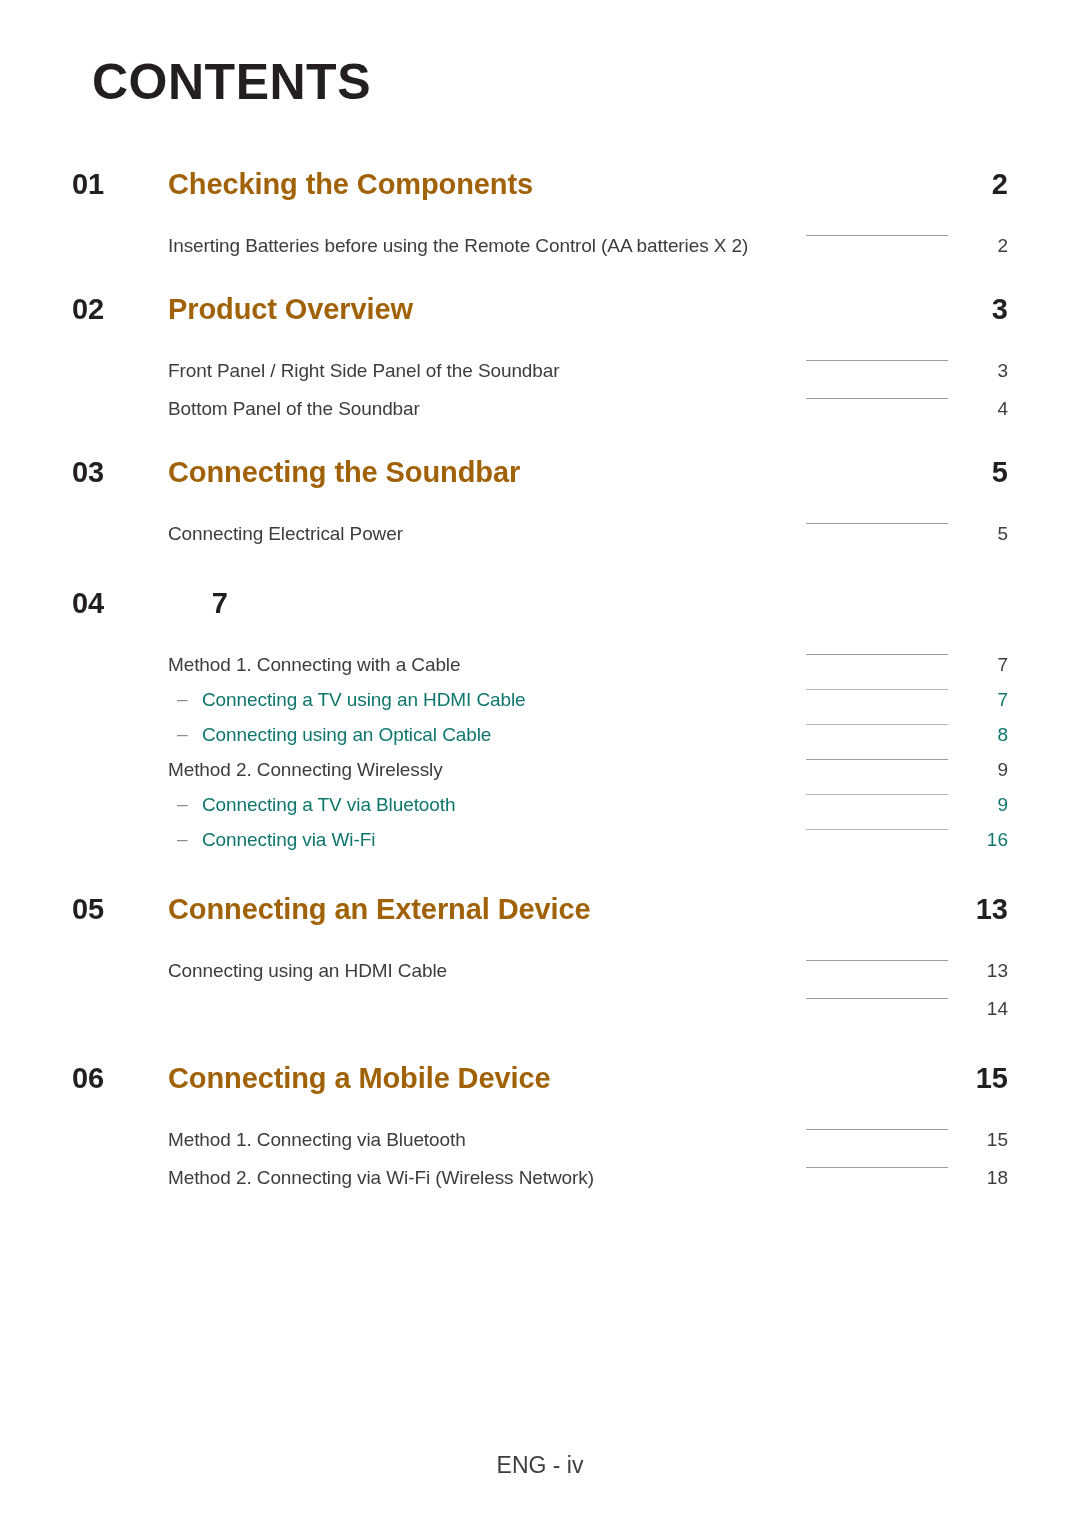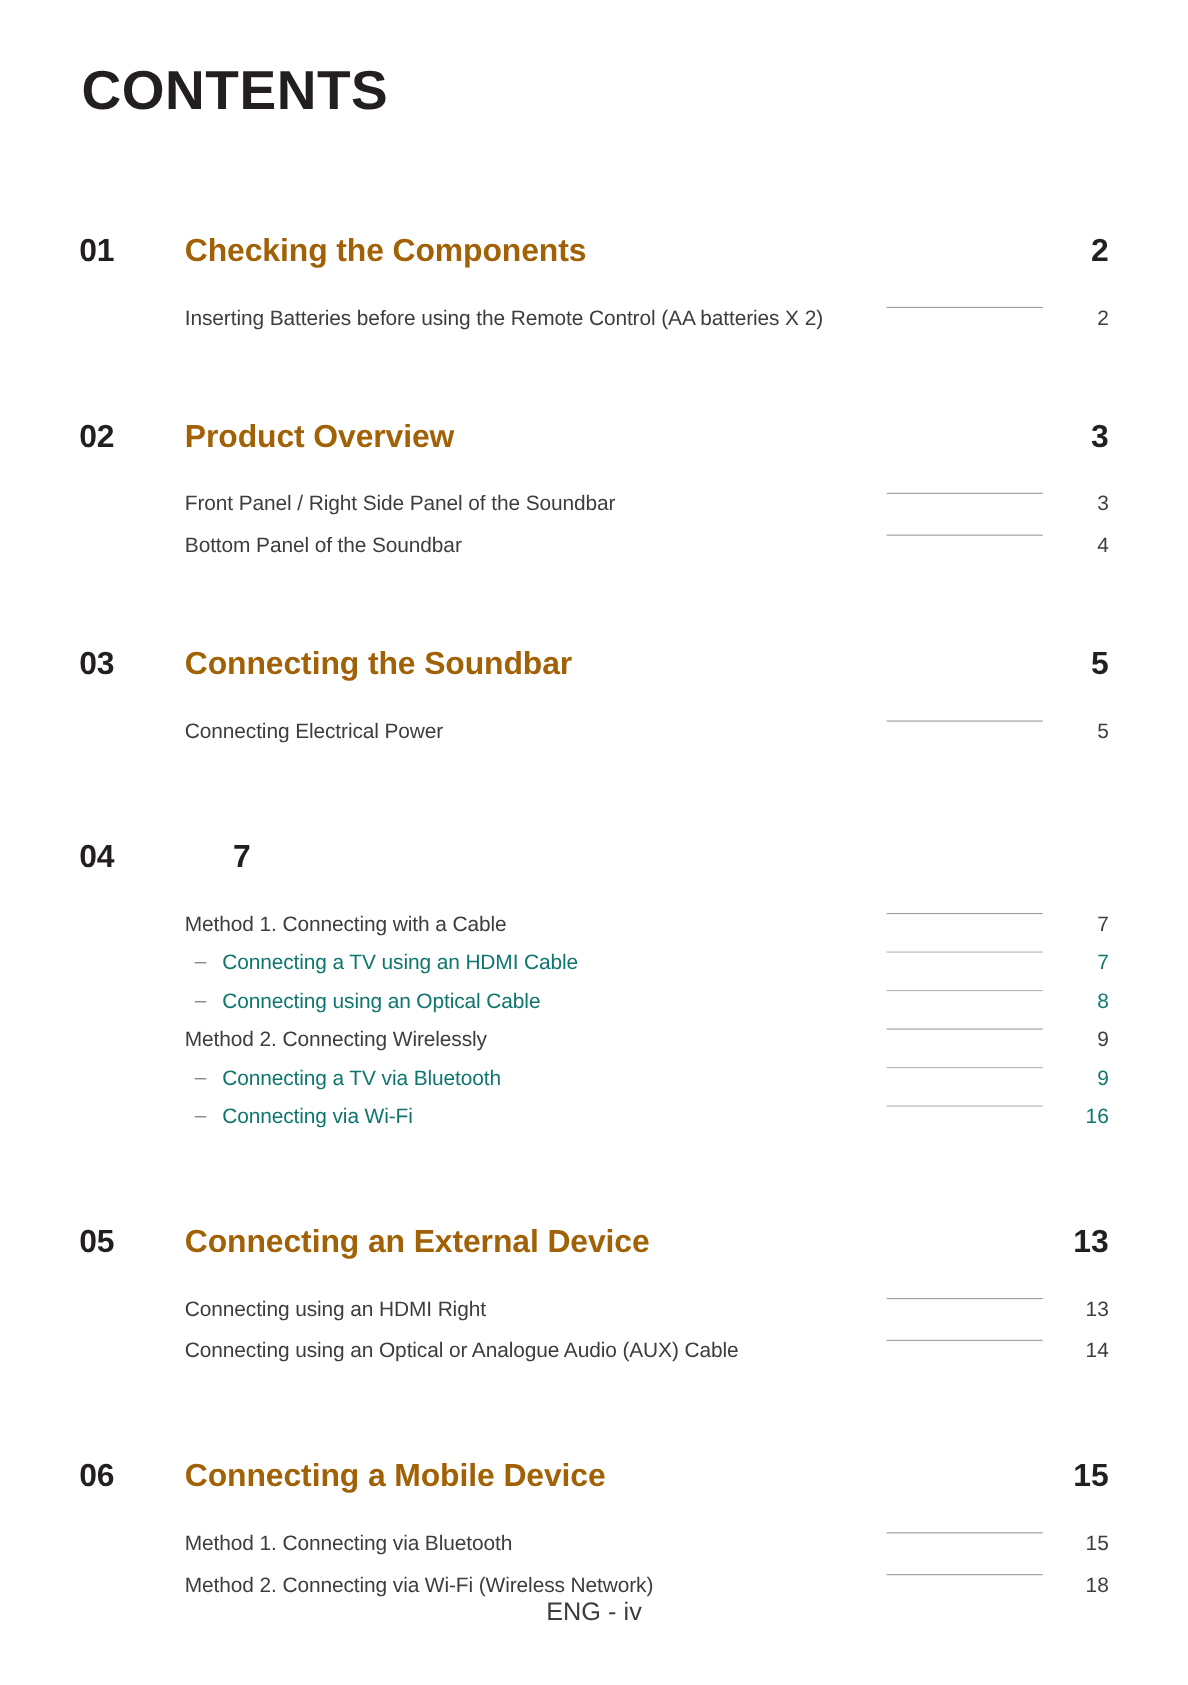--- a/index.html
+++ b/index.html
@@ -12,21 +12,21 @@
     width: 1080px;
     height: 1532px;
     background: #ffffff;
     font-family: "Liberation Sans", sans-serif;
     overflow: hidden;
   }
 
   
   .toc-title {
     position: absolute;
-    left: 74px;
+    left: 92px;
     top: 57px;
     font-size: 50px;
     font-weight: bold;
     letter-spacing: 0.5px;
     color: #231f20;
     line-height: 1;
   }
 
   
   .toc-body {
@@ -34,21 +34,20 @@
     left: 72px;
     top: 168px;
     width: 936px;
   }
 
   
   .chapter {
     display: flex;
     align-items: center;
     width: 100%;
-    margin-top: 44px;
   }
   .chapter-num {
     width: 96px;
     flex: 0 0 96px;
     font-size: 29px;
     font-weight: bold;
     color: #231f20;
     letter-spacing: -0.2px;
   }
   .chapter-title {
@@ -239,28 +238,27 @@
         <span class="entry-page">16</span>
       </div>
       <div class="gap-before-chapter-lg"></div>
       <div class="chapter">
         <div class="chapter-num">05</div>
         <div class="chapter-title">Connecting an External Device</div>
         <div class="chapter-page">13</div>
       </div>
       <div class="gap-after-chapter"></div>
       <div class="entry">
-        <span class="entry-label">Connecting using an HDMI Right</span>
+        <span class="entry-label">Connecting using an HDMI Cable</span>
         <span class="entry-spacer"></span>
         <span class="entry-leader"></span>
         <span class="entry-page">13</span>
       </div>
       <div class="gap-entry"></div>
       <div class="entry">
-        <span class="entry-label">Connecting using an Optical or Analogue Audio (AUX) Cable</span>
         <span class="entry-spacer"></span>
         <span class="entry-leader"></span>
         <span class="entry-page">14</span>
       </div>
       <div class="gap-before-chapter-lg"></div>
       <div class="chapter">
         <div class="chapter-num">06</div>
         <div class="chapter-title">Connecting a Mobile Device</div>
         <div class="chapter-page">15</div>
       </div>

